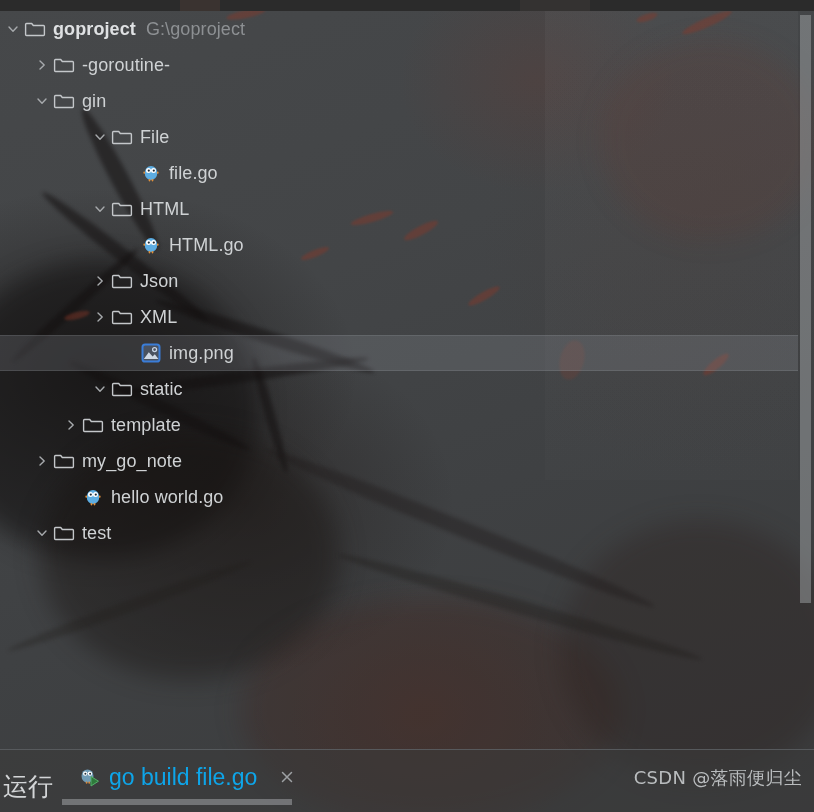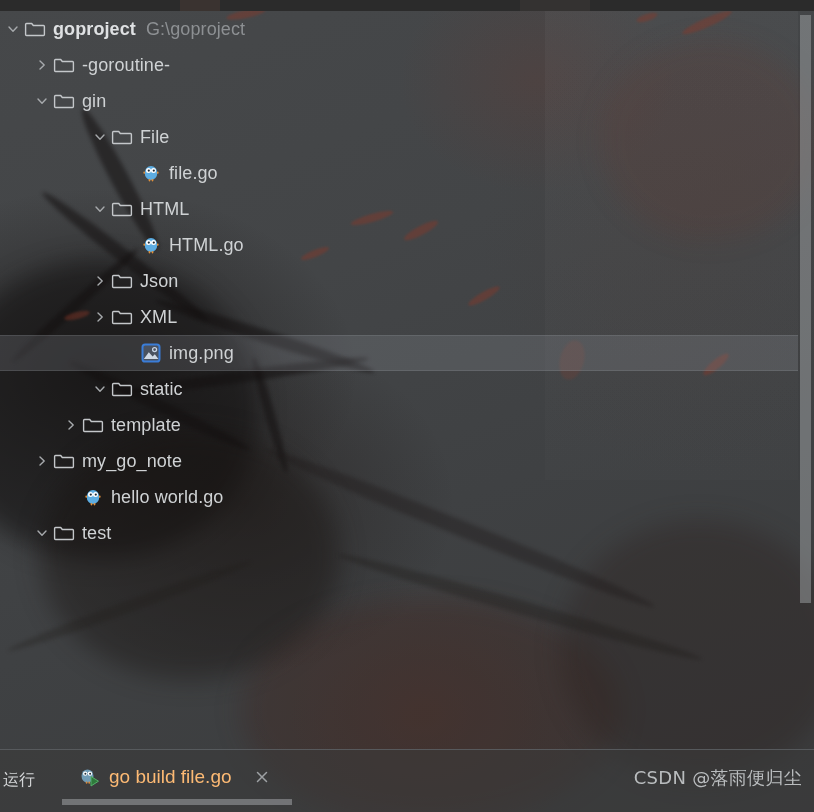--- a/index.html
+++ b/index.html
@@ -125,30 +125,30 @@
   }
 
   
   .runpanel {
     position: absolute; left: 0; bottom: 0; width: 814px; height: 63px;
     border-top: 1px solid rgba(90,93,96,0.9);
     background: rgba(58,58,59,0.55);
   }
   .run-label {
     position: absolute; left: 3px; top: 20px;
-    font-size: 16px; color: #d3d5d7;
+    font-size: 25px; color: #d3d5d7;
     font-family: "DejaVu Sans", "Liberation Sans", sans-serif;
   }
   .run-tab {
     position: absolute; left: 78px; top: 10px;
     display: flex; align-items: center; height: 34px;
   }
   .run-tab .ico { margin-right: 9px; }
   .run-tab-label {
-    font-size: 19px; color: #fdba74;
+    font-size: 23px; color: #0ea5e9;
   }
   .run-close {
     margin-left: 20px; width: 20px; height: 20px;
     display: flex; align-items: center; justify-content: center;
   }
   .hscroll {
     position: absolute; left: 62px; bottom: 7px; width: 230px; height: 6px;
     background: rgba(160,163,166,0.55);
   }
 

